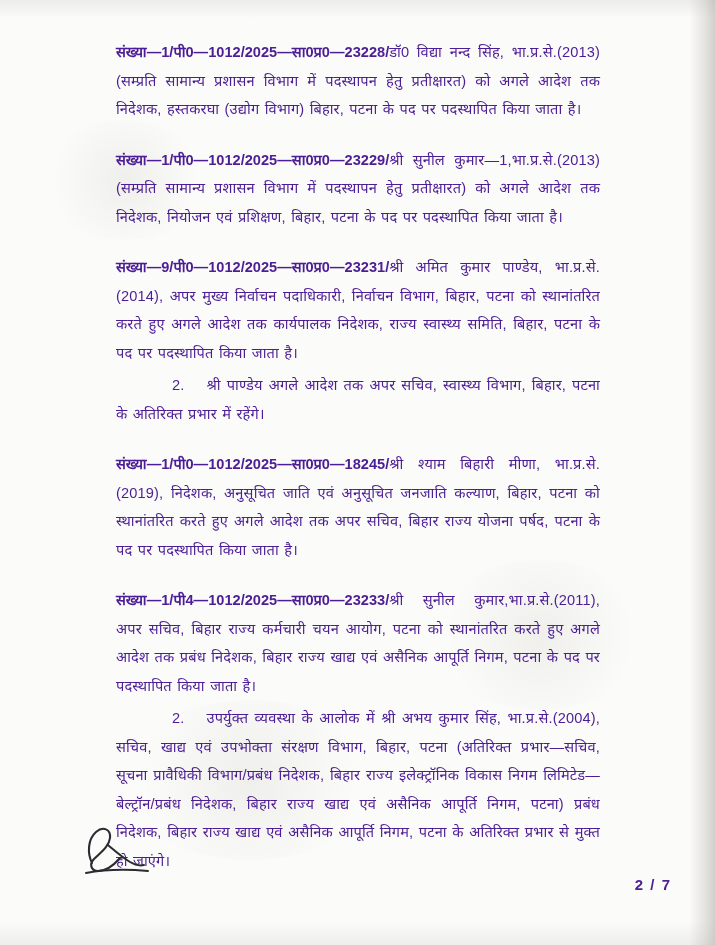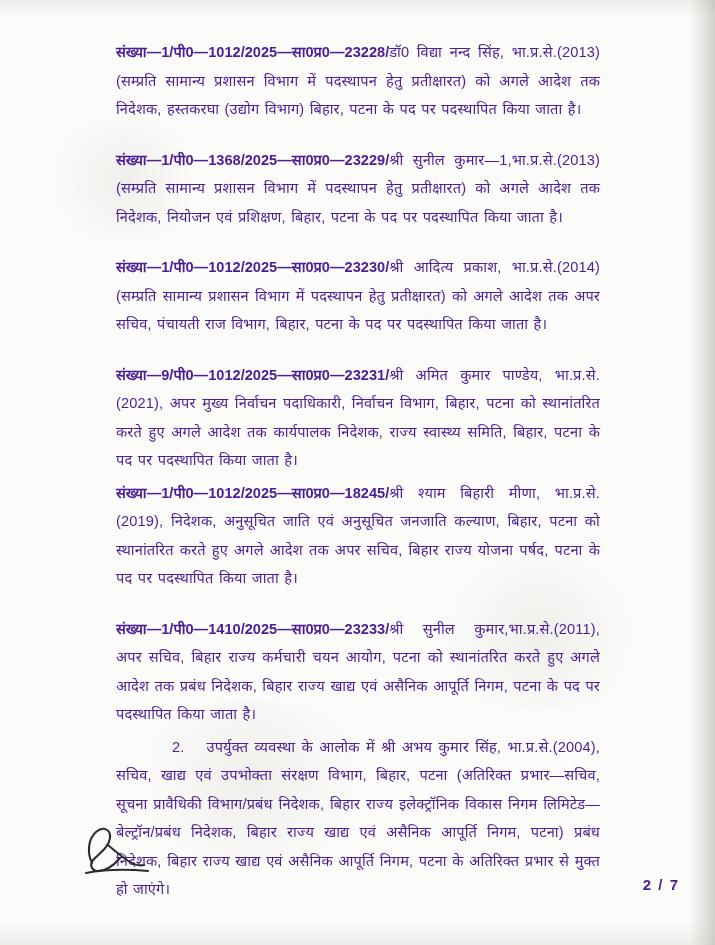--- a/index.html
+++ b/index.html
@@ -72,21 +72,21 @@
     text-indent: 56px;
   }
   .para-indent .clause-no {
     margin-right: 22px;
   }
 
   .tight { margin-bottom: 4px; }
 
   .page-number {
     position: absolute;
-    right: 36px;
+    right: 44px;
     bottom: 52px;
     font-size: 15px;
     font-weight: 600;
     letter-spacing: 1px;
     word-spacing: 1px;
     text-align: center;
   }
 
   .signature {
     position: absolute;
@@ -104,30 +104,30 @@
 <div class="page">
 
   <div class="scan-blotch" style="left:40px; top:120px; width:170px; height:120px;"></div>
   <div class="scan-blotch" style="left:430px; top:560px; width:220px; height:150px;"></div>
   <div class="scan-blotch" style="left:120px; top:700px; width:260px; height:160px;"></div>
 
   <div class="content">
 
     <p class="para"><span class="memo-no">संख्या—1/पी0—1012/2025—सा0प्र0—23228/</span><span>डॉ0 विद्या नन्द सिंह, भा.प्र.से.(2013) (सम्प्रति सामान्य प्रशासन विभाग में पदस्थापन हेतु प्रतीक्षारत) को अगले आदेश तक निदेशक, हस्तकरघा (उद्योग विभाग) बिहार, पटना के पद पर पदस्थापित किया जाता है।</span></p>
 
-    <p class="para"><span class="memo-no">संख्या—1/पी0—1368/2025—सा0प्र0—23229/</span><span>श्री सुनील कुमार—1,भा.प्र.से.(2013) (सम्प्रति सामान्य प्रशासन विभाग में पदस्थापन हेतु प्रतीक्षारत) को अगले आदेश तक निदेशक, नियोजन एवं प्रशिक्षण, बिहार, पटना के पद पर पदस्थापित किया जाता है।</span></p>
+    <p class="para"><span class="memo-no">संख्या—1/पी0—1012/2025—सा0प्र0—23229/</span><span>श्री सुनील कुमार—1,भा.प्र.से.(2013) (सम्प्रति सामान्य प्रशासन विभाग में पदस्थापन हेतु प्रतीक्षारत) को अगले आदेश तक निदेशक, नियोजन एवं प्रशिक्षण, बिहार, पटना के पद पर पदस्थापित किया जाता है।</span></p>
 
-    <p class="para"><span class="memo-no">संख्या—1/पी0—1012/2025—सा0प्र0—23230/</span><span>श्री आदित्य प्रकाश, भा.प्र.से.(2014) (सम्प्रति सामान्य प्रशासन विभाग में पदस्थापन हेतु प्रतीक्षारत) को अगले आदेश तक अपर सचिव, पंचायती राज विभाग, बिहार, पटना के पद पर पदस्थापित किया जाता है।</span></p>
 
-    <p class="para tight"><span class="memo-no">संख्या—9/पी0—1012/2025—सा0प्र0—23231/</span><span>श्री अमित कुमार पाण्डेय, भा.प्र.से.(2021), अपर मुख्य निर्वाचन पदाधिकारी, निर्वाचन विभाग, बिहार, पटना को स्थानांतरित करते हुए अगले आदेश तक कार्यपालक निदेशक, राज्य स्वास्थ्य समिति, बिहार, पटना के पद पर पदस्थापित किया जाता है।</span></p>
+    <p class="para tight"><span class="memo-no">संख्या—9/पी0—1012/2025—सा0प्र0—23231/</span><span>श्री अमित कुमार पाण्डेय, भा.प्र.से.(2014), अपर मुख्य निर्वाचन पदाधिकारी, निर्वाचन विभाग, बिहार, पटना को स्थानांतरित करते हुए अगले आदेश तक कार्यपालक निदेशक, राज्य स्वास्थ्य समिति, बिहार, पटना के पद पर पदस्थापित किया जाता है।</span></p>
 
+    <p class="para para-indent"><span class="clause-no">2.</span><span>श्री पाण्डेय अगले आदेश तक अपर सचिव, स्वास्थ्य विभाग, बिहार, पटना के अतिरिक्त प्रभार में रहेंगे।</span></p>
 
     <p class="para"><span class="memo-no">संख्या—1/पी0—1012/2025—सा0प्र0—18245/</span><span>श्री श्याम बिहारी मीणा, भा.प्र.से.(2019), निदेशक, अनुसूचित जाति एवं अनुसूचित जनजाति कल्याण, बिहार, पटना को स्थानांतरित करते हुए अगले आदेश तक अपर सचिव, बिहार राज्य योजना पर्षद, पटना के पद पर पदस्थापित किया जाता है।</span></p>
 
-    <p class="para tight"><span class="memo-no">संख्या—1/पी0—1410/2025—सा0प्र0—23233/</span><span>श्री सुनील कुमार,भा.प्र.से.(2011), अपर सचिव, बिहार राज्य कर्मचारी चयन आयोग, पटना को स्थानांतरित करते हुए अगले आदेश तक प्रबंध निदेशक, बिहार राज्य खाद्य एवं असैनिक आपूर्ति निगम, पटना के पद पर पदस्थापित किया जाता है।</span></p>
+    <p class="para tight"><span class="memo-no">संख्या—1/पी4—1012/2025—सा0प्र0—23233/</span><span>श्री सुनील कुमार,भा.प्र.से.(2011), अपर सचिव, बिहार राज्य कर्मचारी चयन आयोग, पटना को स्थानांतरित करते हुए अगले आदेश तक प्रबंध निदेशक, बिहार राज्य खाद्य एवं असैनिक आपूर्ति निगम, पटना के पद पर पदस्थापित किया जाता है।</span></p>
 
     <p class="para para-indent"><span class="clause-no">2.</span><span>उपर्युक्त व्यवस्था के आलोक में श्री अभय कुमार सिंह, भा.प्र.से.(2004), सचिव, खाद्य एवं उपभोक्ता संरक्षण विभाग, बिहार, पटना (अतिरिक्त प्रभार—सचिव, सूचना प्रावैधिकी विभाग/प्रबंध निदेशक, बिहार राज्य इलेक्ट्रॉनिक विकास निगम लिमिटेड—बेल्ट्रॉन/प्रबंध निदेशक, बिहार राज्य खाद्य एवं असैनिक आपूर्ति निगम, पटना) प्रबंध निदेशक, बिहार राज्य खाद्य एवं असैनिक आपूर्ति निगम, पटना के अतिरिक्त प्रभार से मुक्त हो जाएंगे।</span></p>
 
   </div>
 
   <div class="signature">
     <svg width="108" height="64" viewBox="0 0 108 64" fill="none" xmlns="http://www.w3.org/2000/svg">
       <path d="M14 44 C9 34, 10 20, 18 13 C25 7, 33 10, 32 19 C31 28, 22 34, 16 40 C11 45, 13 52, 20 52 C28 52, 36 46, 42 39" stroke="#2b2b33" stroke-width="2.1" stroke-linecap="round" fill="none"></path>
       <path d="M30 26 C36 31, 44 38, 52 43 C57 46, 62 47, 66 46" stroke="#2b2b33" stroke-width="2.0" stroke-linecap="round" fill="none"></path>
       <path d="M8 54 C24 51, 48 50, 70 52" stroke="#2b2b33" stroke-width="1.9" stroke-linecap="round" fill="none"></path>

